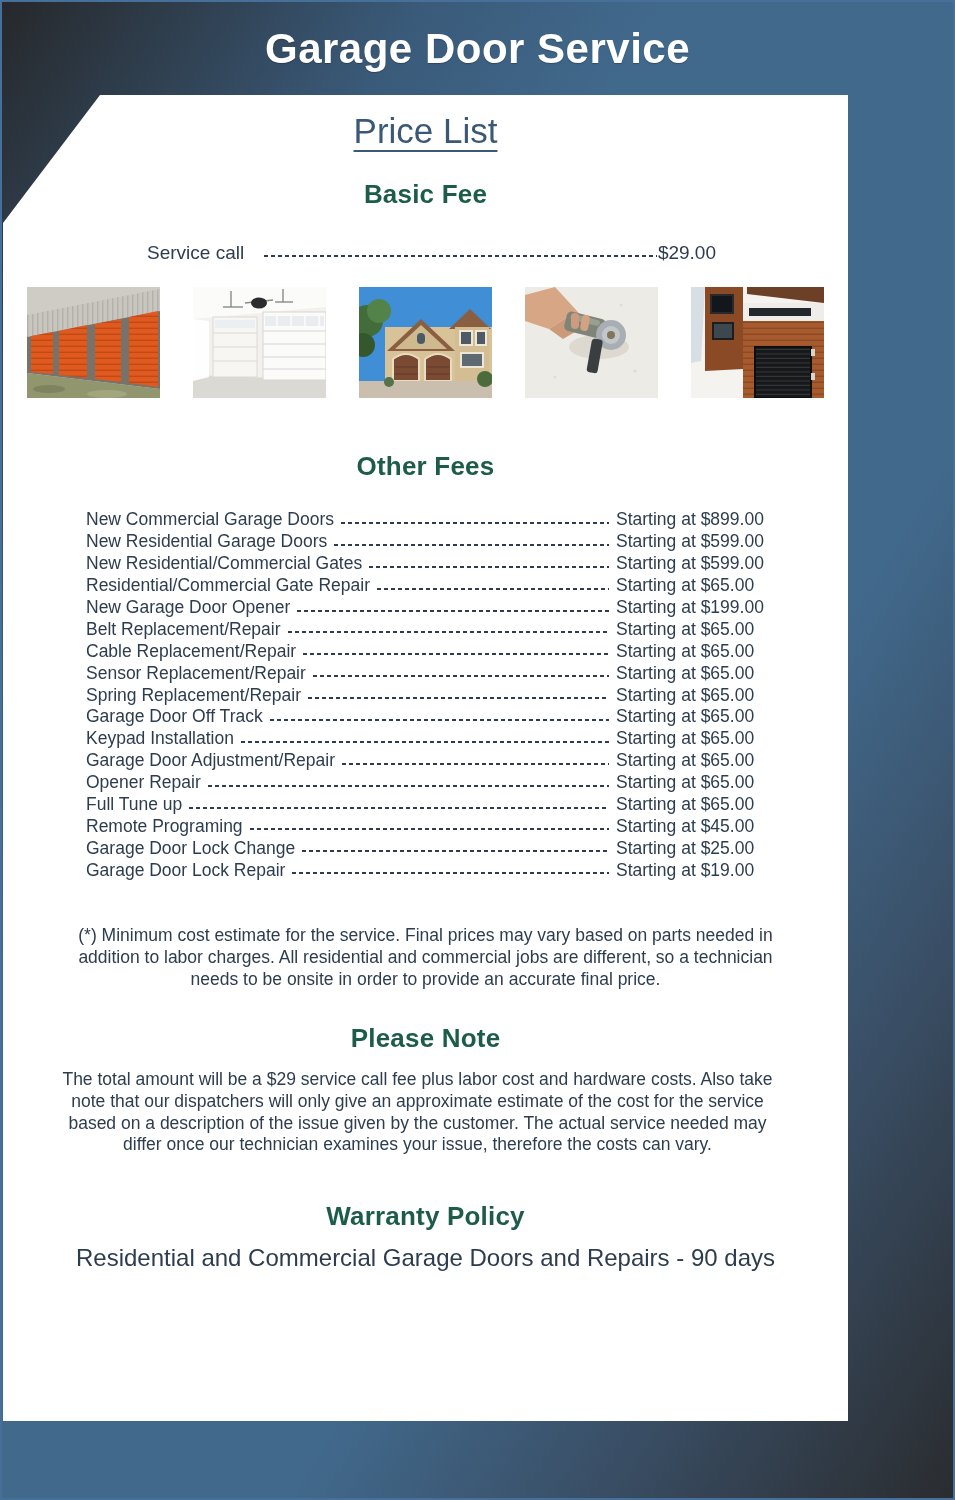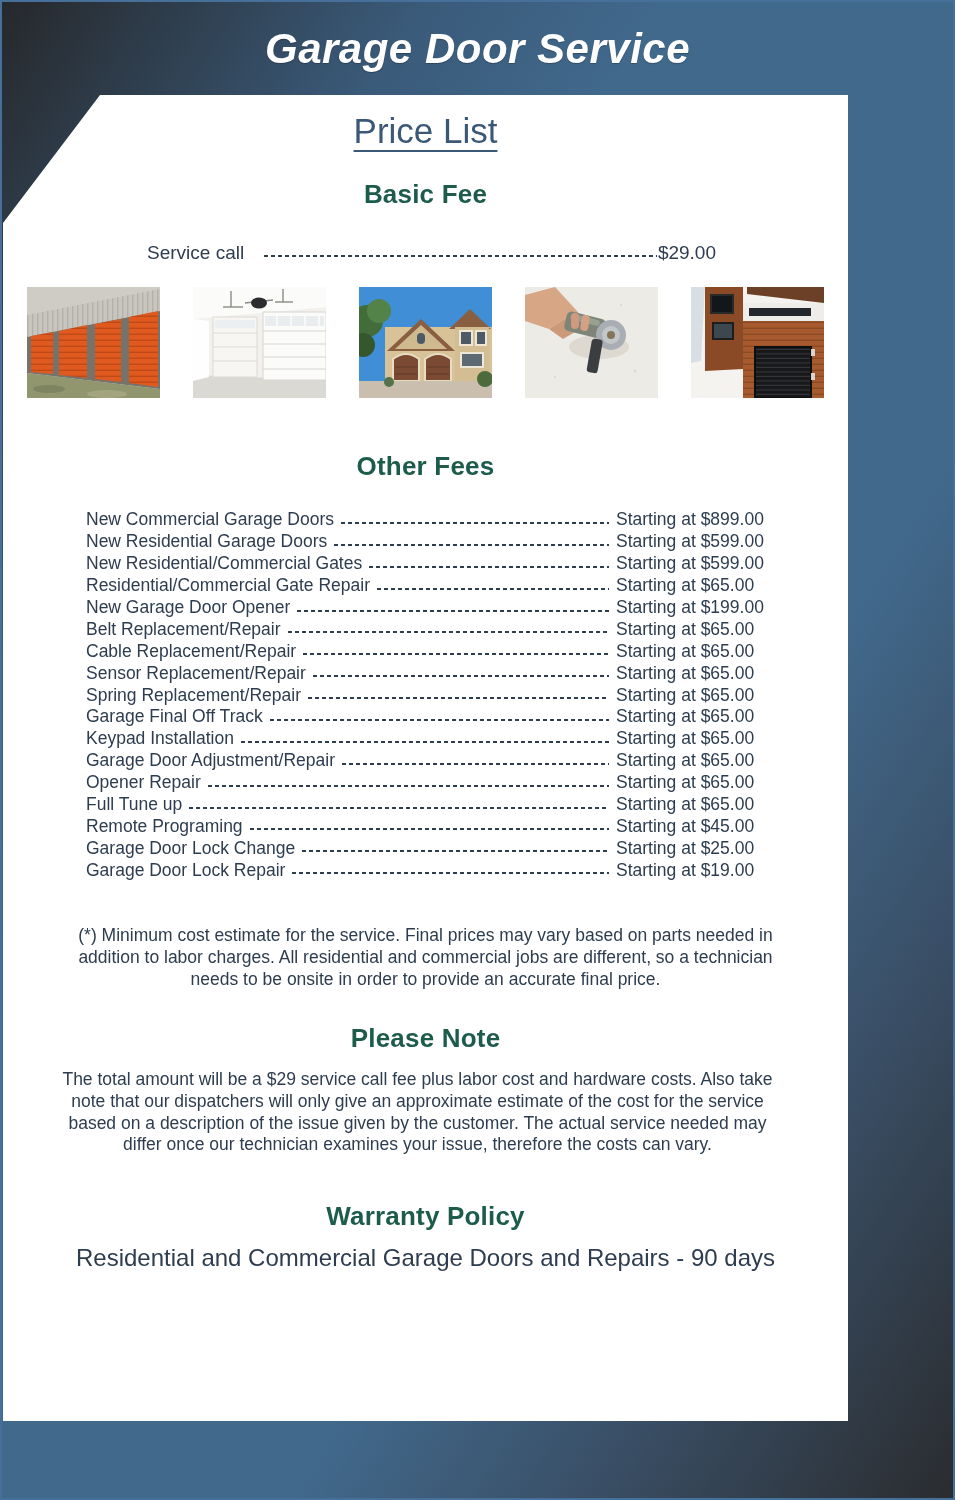--- a/index.html
+++ b/index.html
@@ -13,21 +13,20 @@
     border:2px solid #46709a;
     font-family:"Liberation Sans","DejaVu Sans",sans-serif;
   }
   .header{
     position:absolute;left:0;top:0;width:100%;height:93px;
     display:flex;align-items:center;justify-content:center;
   }
   .header-title{
     color:#ffffff;font-size:42px;font-weight:bold;letter-spacing:.5px;
     text-shadow:0 1px 1px rgba(0,0,0,.25);
-    font-style:italic;
   }
   .page{
     position:absolute;left:1px;top:93px;width:845px;height:1326px;
     background:#ffffff;
     clip-path:polygon(97px 0, 100% 0, 100% 1237px, 862px 100%, 0 100%, 0 128px);
   }
   .page-title{
     position:absolute;top:16px;left:0;width:100%;text-align:center;
     font-size:35px;color:#3b5877;
   }
@@ -299,21 +298,21 @@
           <span class="price">Starting at $65.00</span>
         </div>
 
         <div class="fee-row">
           <span class="label">Spring Replacement/Repair</span>
           <span class="leader"></span>
           <span class="price">Starting at $65.00</span>
         </div>
 
         <div class="fee-row">
-          <span class="label">Garage Final Off Track</span>
+          <span class="label">Garage Door Off Track</span>
           <span class="leader"></span>
           <span class="price">Starting at $65.00</span>
         </div>
 
         <div class="fee-row">
           <span class="label">Keypad Installation</span>
           <span class="leader"></span>
           <span class="price">Starting at $65.00</span>
         </div>
 

